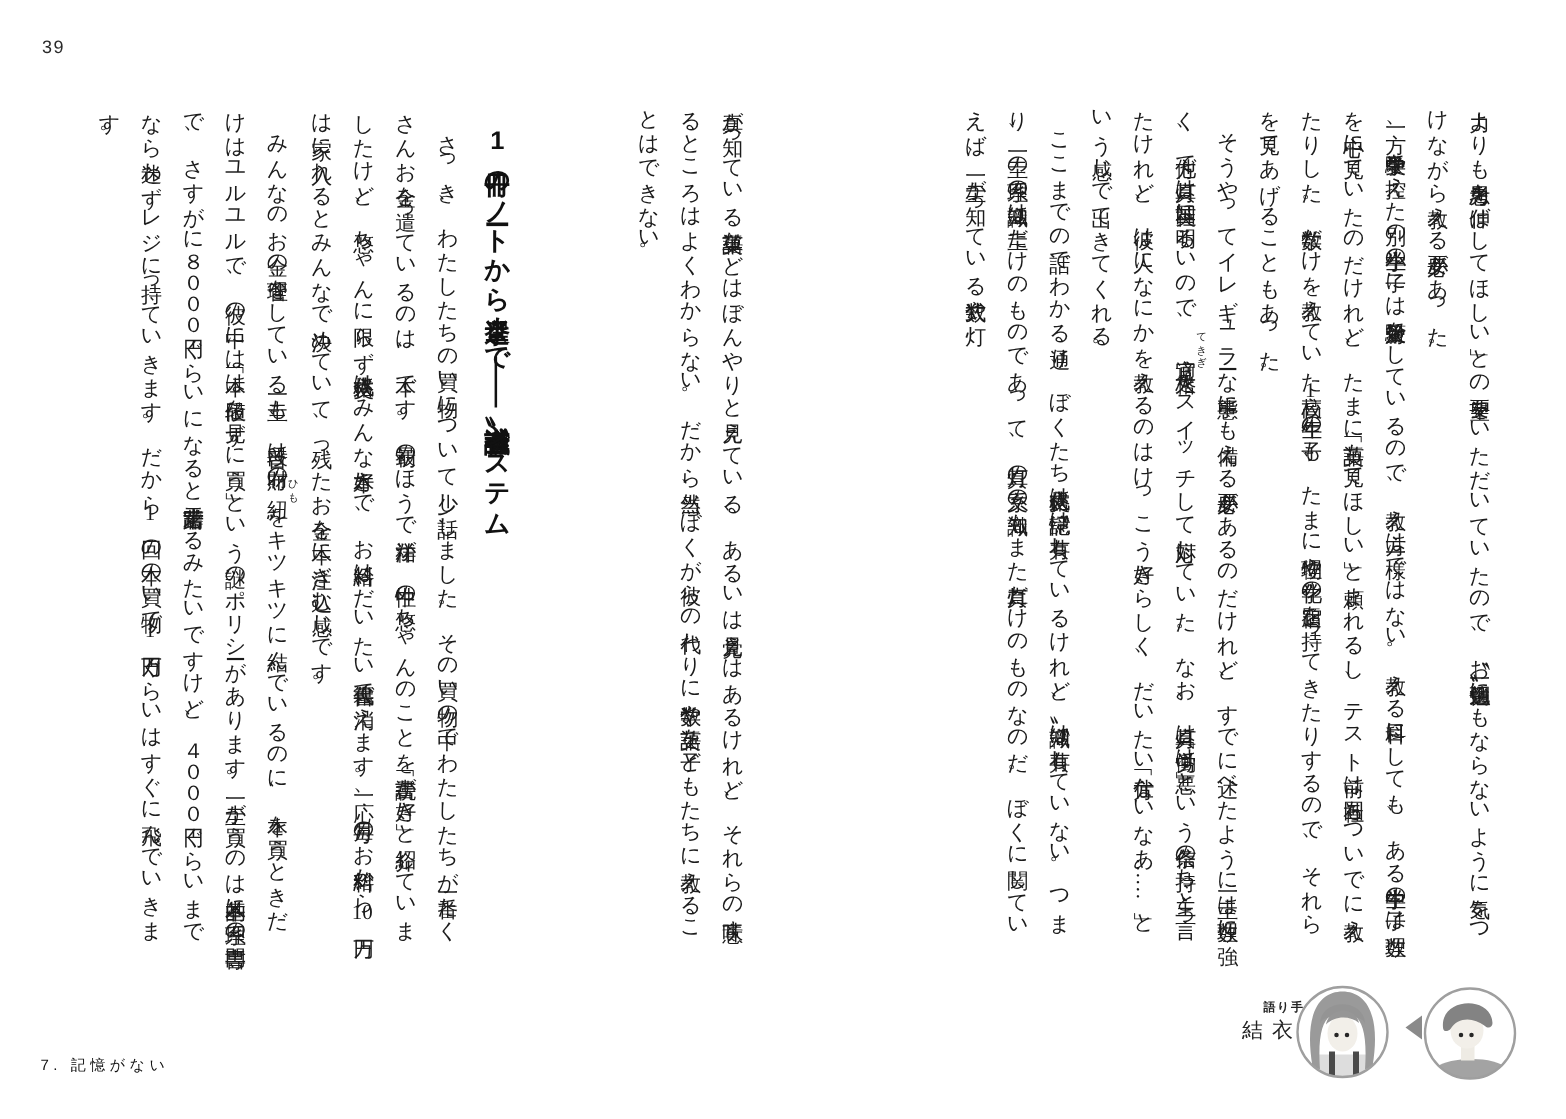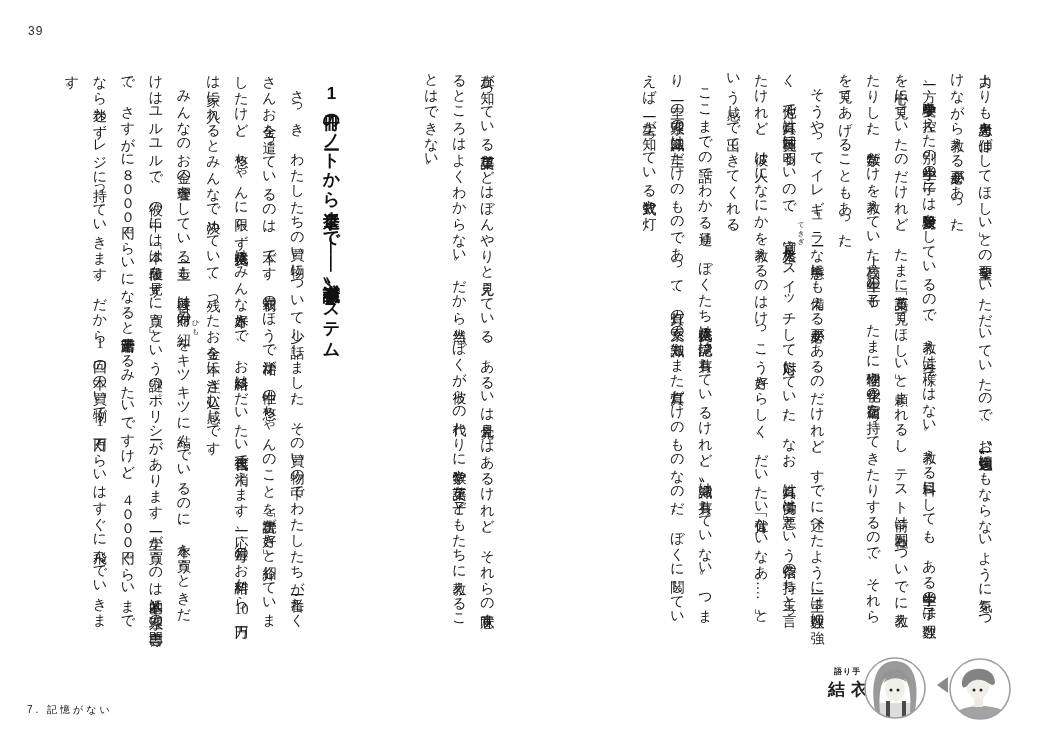--- a/index.html
+++ b/index.html
@@ -47,22 +47,22 @@
     position:absolute; left:27px; top:703px;
     font-family:"Liberation Sans","DejaVu Sans",sans-serif;
     font-size:10px; letter-spacing:3px; color:#111111;
   }
 
   .narrator {
     position:absolute; left:828px; top:666px; width:50px;
     font-family:"Liberation Sans","DejaVu Sans",sans-serif;
     color:#222222;
   }
-  .narrator-label { display:block; font-size:8px; font-weight:bold; letter-spacing:1px; padding-left:6px; }
-  .narrator-name  { display:block; font-size:17px; font-weight:bold; letter-spacing:6px; margin-top:1px; }
+  .narrator-label { display:block; font-size:8px; font-weight:bold; letter-spacing:1px; padding-left:6px;text-align:center; }
+  .narrator-name  { display:block; font-size:14px; font-weight:normal; letter-spacing:6px; margin-top:1px; }
 
   .avatars { position:absolute; left:860px; top:653px; }
 </style>
 </head>
 <body>
 
 <div class="spread">
 
   <span class="pagenum" id="pn39">39</span>
   <span class="pagenum" id="pn38">38</span>

